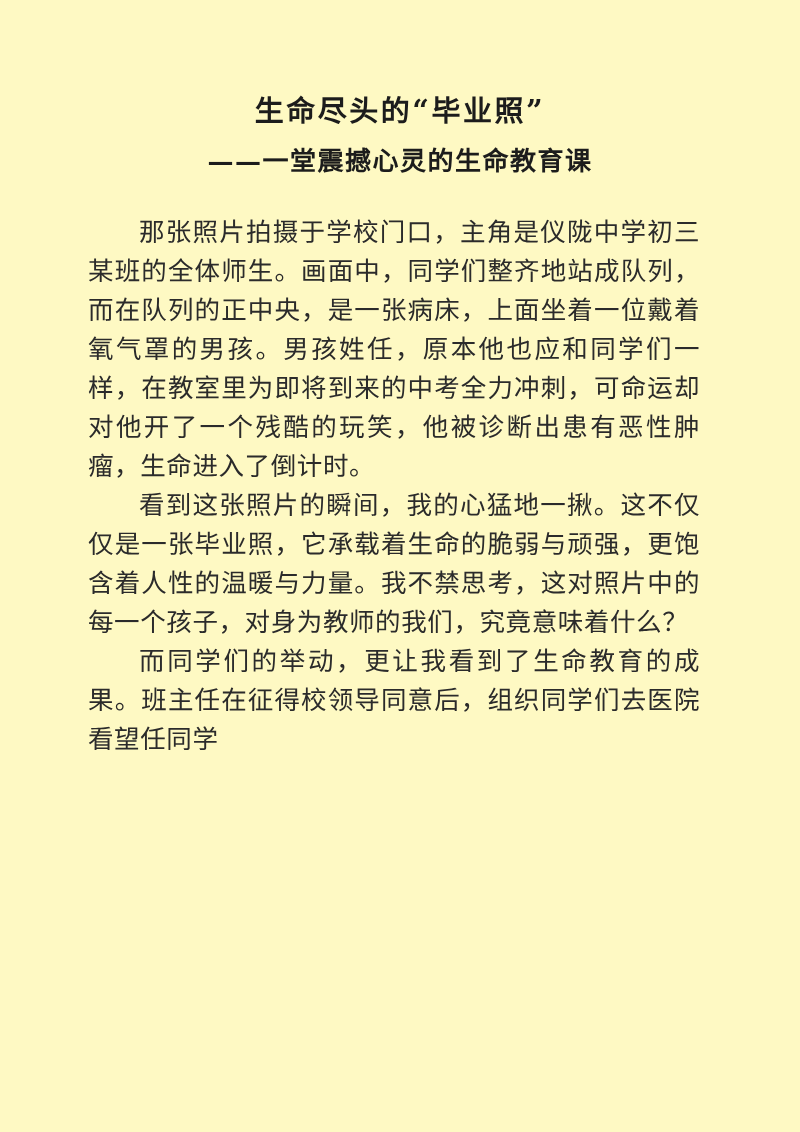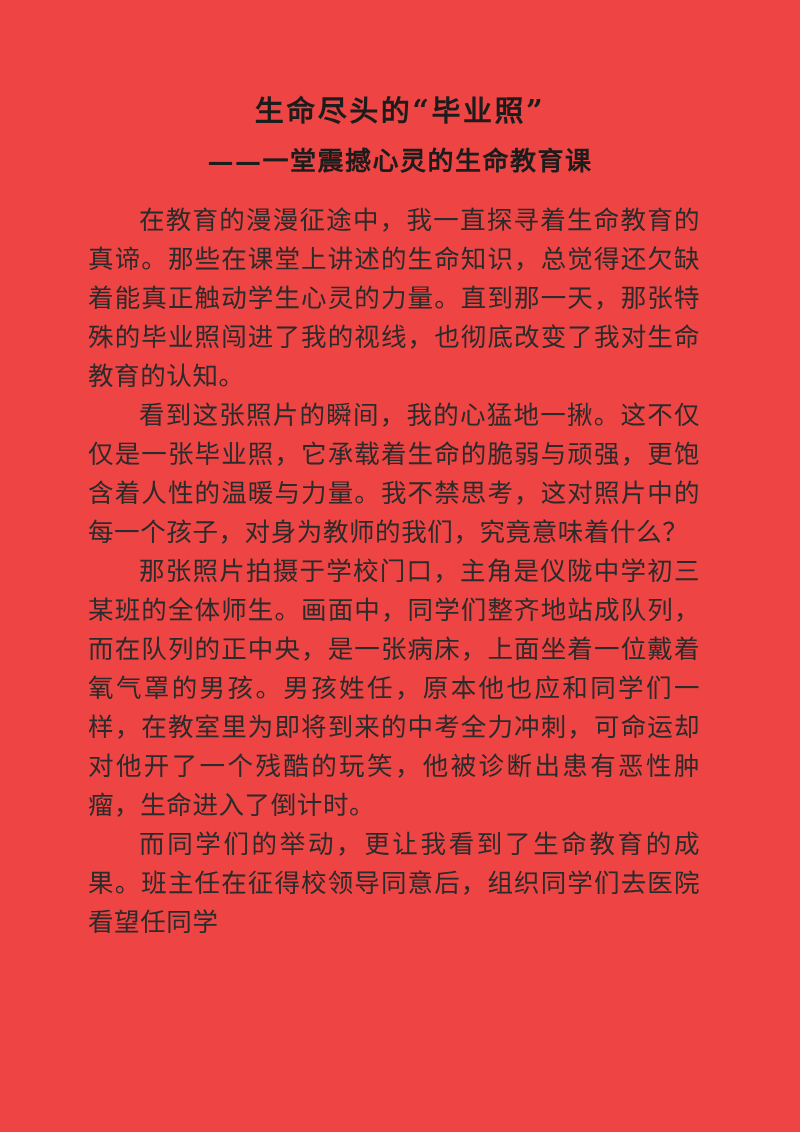--- a/index.html
+++ b/index.html
@@ -12,21 +12,21 @@
     width: 800px;
     height: 1132px;
     overflow: hidden;
     font-family: "Liberation Serif", "DejaVu Serif", serif;
   }
 
   .page {
     position: relative;
     width: 800px;
     height: 1132px;
-    background: #ef4444;
+    background: #fef9c3;
     box-sizing: border-box;
   }
 
   
   .title-block {
     padding-top: 92px;
     text-align: center;
   }
 
   .doc-title {
@@ -35,21 +35,21 @@
     font-size: 29px;
     font-weight: 700;
     letter-spacing: 2.5px;
     color: #1c1c1c;
     line-height: 1.35;
     -webkit-font-smoothing: antialiased;
     text-rendering: optimizeLegibility;
   }
 
   .doc-subtitle {
-    margin: 13px 0 0 0;
+    margin: 13px 0 12px 0;
     font-family: "DejaVu Serif", "Liberation Serif", serif;
     font-size: 26px;
     font-weight: 700;
     letter-spacing: 1.5px;
     color: #1c1c1c;
     line-height: 1.35;
   }
 
   
   .body-block {
@@ -75,19 +75,18 @@
 <body>
 
 <div class="page">
 
   <div class="title-block">
     <h1 class="doc-title">生命尽头的“毕业照”</h1>
     <h2 class="doc-subtitle">——一堂震撼心灵的生命教育课</h2>
   </div>
 
   <div class="body-block">
-    <p class="para">在教育的漫漫征途中，我一直探寻着生命教育的真谛。那些在课堂上讲述的生命知识，总觉得还欠缺着能真正触动学生心灵的力量。直到那一天，那张特殊的毕业照闯进了我的视线，也彻底改变了我对生命教育的认知。</p>
+    <p class="para">那张照片拍摄于学校门口，主角是仪陇中学初三某班的全体师生。画面中，同学们整齐地站成队列，而在队列的正中央，是一张病床，上面坐着一位戴着氧气罩的男孩。男孩姓任，原本他也应和同学们一样，在教室里为即将到来的中考全力冲刺，可命运却对他开了一个残酷的玩笑，他被诊断出患有恶性肿瘤，生命进入了倒计时。</p>
     <p class="para">看到这张照片的瞬间，我的心猛地一揪。这不仅仅是一张毕业照，它承载着生命的脆弱与顽强，更饱含着人性的温暖与力量。我不禁思考，这对照片中的每一个孩子，对身为教师的我们，究竟意味着什么？</p>
-    <p class="para">那张照片拍摄于学校门口，主角是仪陇中学初三某班的全体师生。画面中，同学们整齐地站成队列，而在队列的正中央，是一张病床，上面坐着一位戴着氧气罩的男孩。男孩姓任，原本他也应和同学们一样，在教室里为即将到来的中考全力冲刺，可命运却对他开了一个残酷的玩笑，他被诊断出患有恶性肿瘤，生命进入了倒计时。</p>
     <p class="para">而同学们的举动，更让我看到了生命教育的成果。班主任在征得校领导同意后，组织同学们去医院看望任同学</p>
   </div>
 
 </div>
 
 </body></html>

